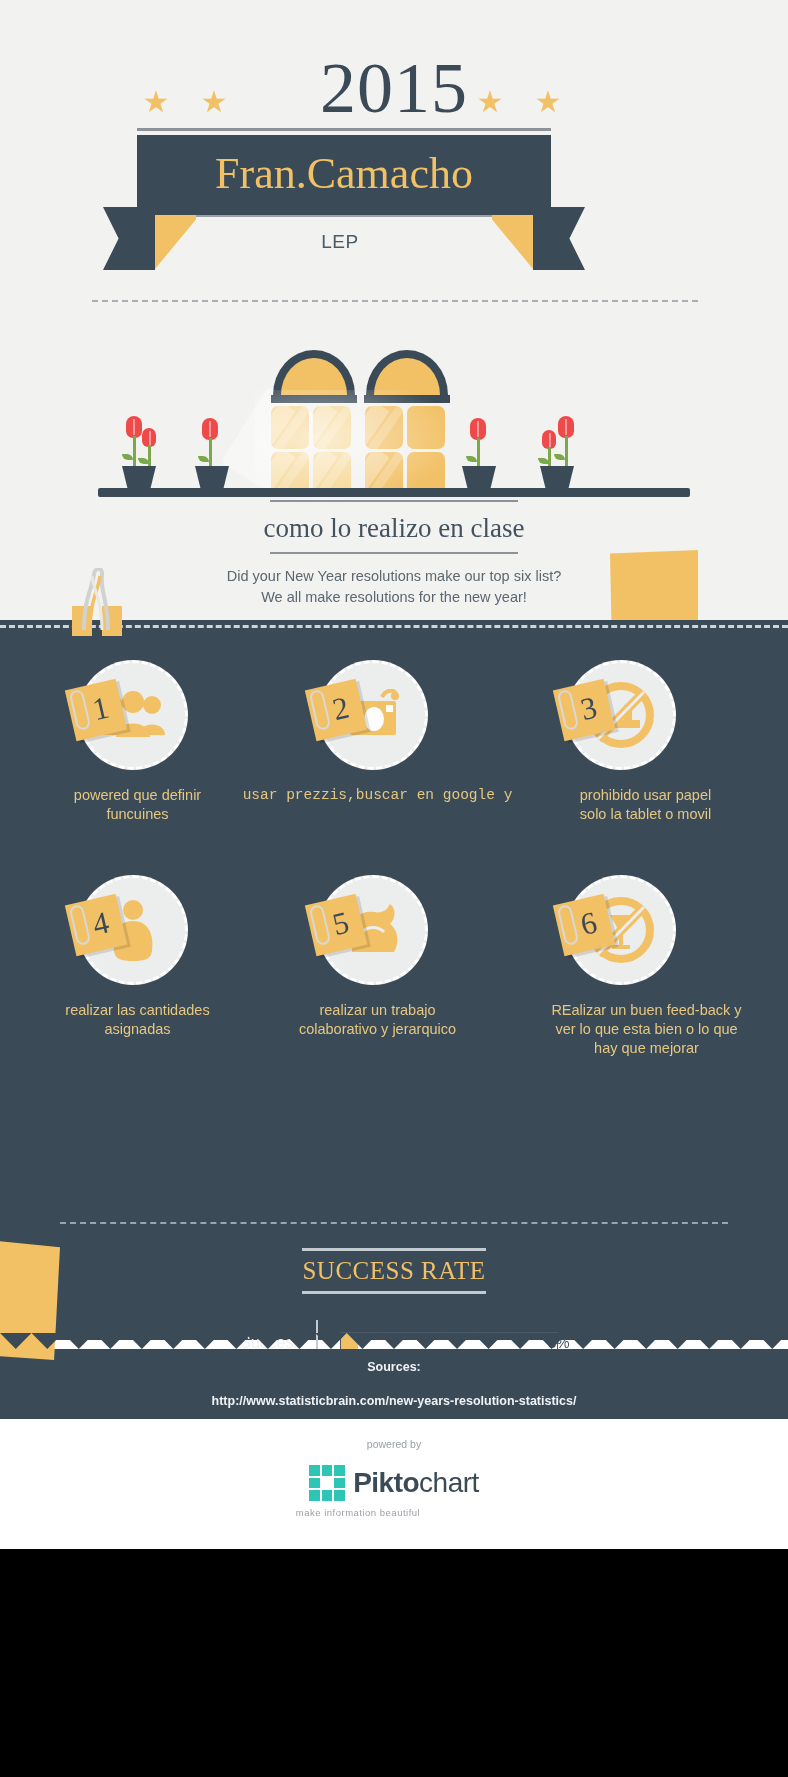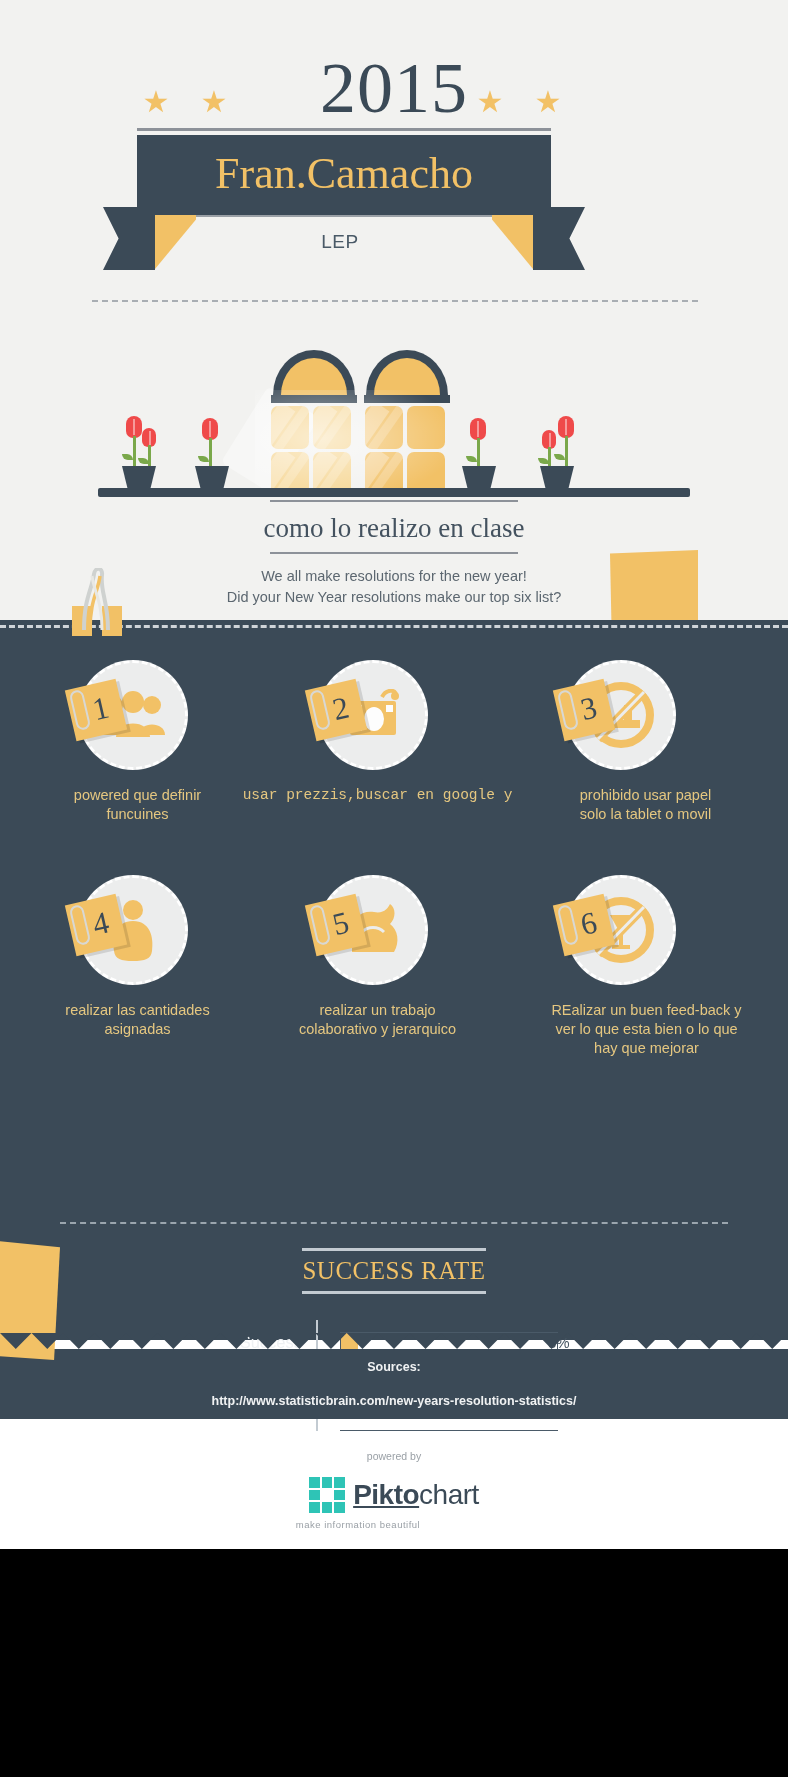--- a/index.html
+++ b/index.html
@@ -293,41 +293,40 @@
     position: absolute; left: 0; width: 788px; text-align: center;
     font-size: 12.5px; color: #f0f2f3; font-weight: bold; line-height: 17px;
   }
   .sources-l1 { top: 27px; }
   .sources-l2 { top: 44px; }
 
   
   .footer-white {
     position: absolute; left: 0; top: 1419px; width: 788px; height: 130px;
     background: #ffffff;
-    margin-top: 12px;
   }
   .powered {
     position: absolute; left: 0; top: 18px; width: 788px; text-align: center;
     font-size: 10.5px; color: #9aa0a6; line-height: 14px;
   }
   .pikto-row {
     position: absolute; left: 0; top: 36px; width: 788px; height: 56px;
     display: flex; align-items: center; justify-content: center;
   }
   .pikto-mark {
     width: 36px; height: 36px; margin-right: 8px;
     display: grid; grid-template-columns: repeat(3, 1fr); grid-template-rows: repeat(3, 1fr);
     gap: 2px;
   }
   .pikto-mark i { background: #2ec4b6; display: block; }
   .pikto-mark i.w { background: #ffffff; }
   .pikto-word {
     font-size: 28px; color: #3b4a57; line-height: 30px; letter-spacing: -0.5px;
   }
-  .pikto-word b { font-weight: bold; text-decoration: underline; }
+  .pikto-word b { font-weight: bold; }
   .pikto-tag {
     position: absolute; left: 0; top: 88px; width: 716px; text-align: center;
     font-size: 9.5px; color: #9aa0a6; letter-spacing: 0.5px;
   }
   .footer-black {
     position: absolute; left: 0; top: 1549px; width: 788px; height: 228px;
     background: #000000;
   }
 </style>
 </head>
@@ -438,22 +437,22 @@
       <div class="shelf"></div>
     </div>
 
     <div class="sec-head-wrap">
       <div class="hl-line"></div>
       <div class="sec-head">como lo realizo en clase</div>
       <div class="hl-line"></div>
     </div>
 
     <div class="sub-para">
+      <div>Did your New Year resolutions make our top six list?</div>
       <div>We all make resolutions for the new year!</div>
-      <div>Did your New Year resolutions make our top six list?</div>
     </div>
   </div>
 
   <div class="gold-card-r"></div>
 
   <div class="dark-section"></div>
   <div class="dash-top-dark"></div>
 
   <div class="clip">
     <svg width="62" height="70" viewBox="0 0 62 70">

